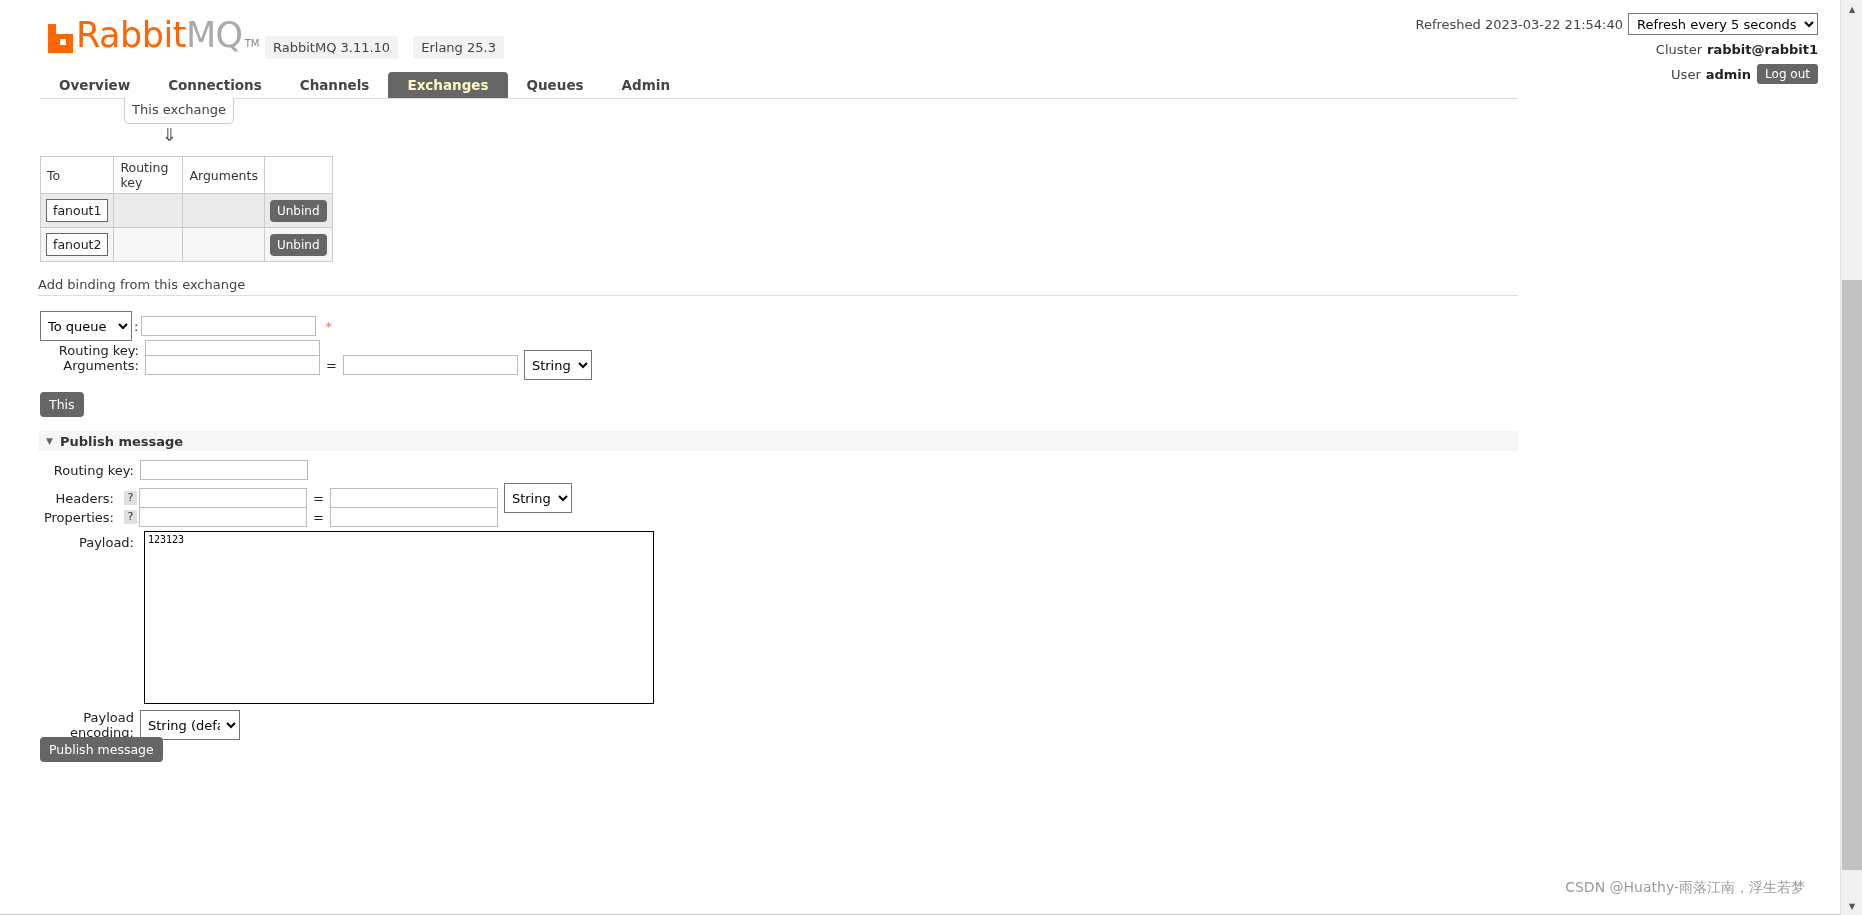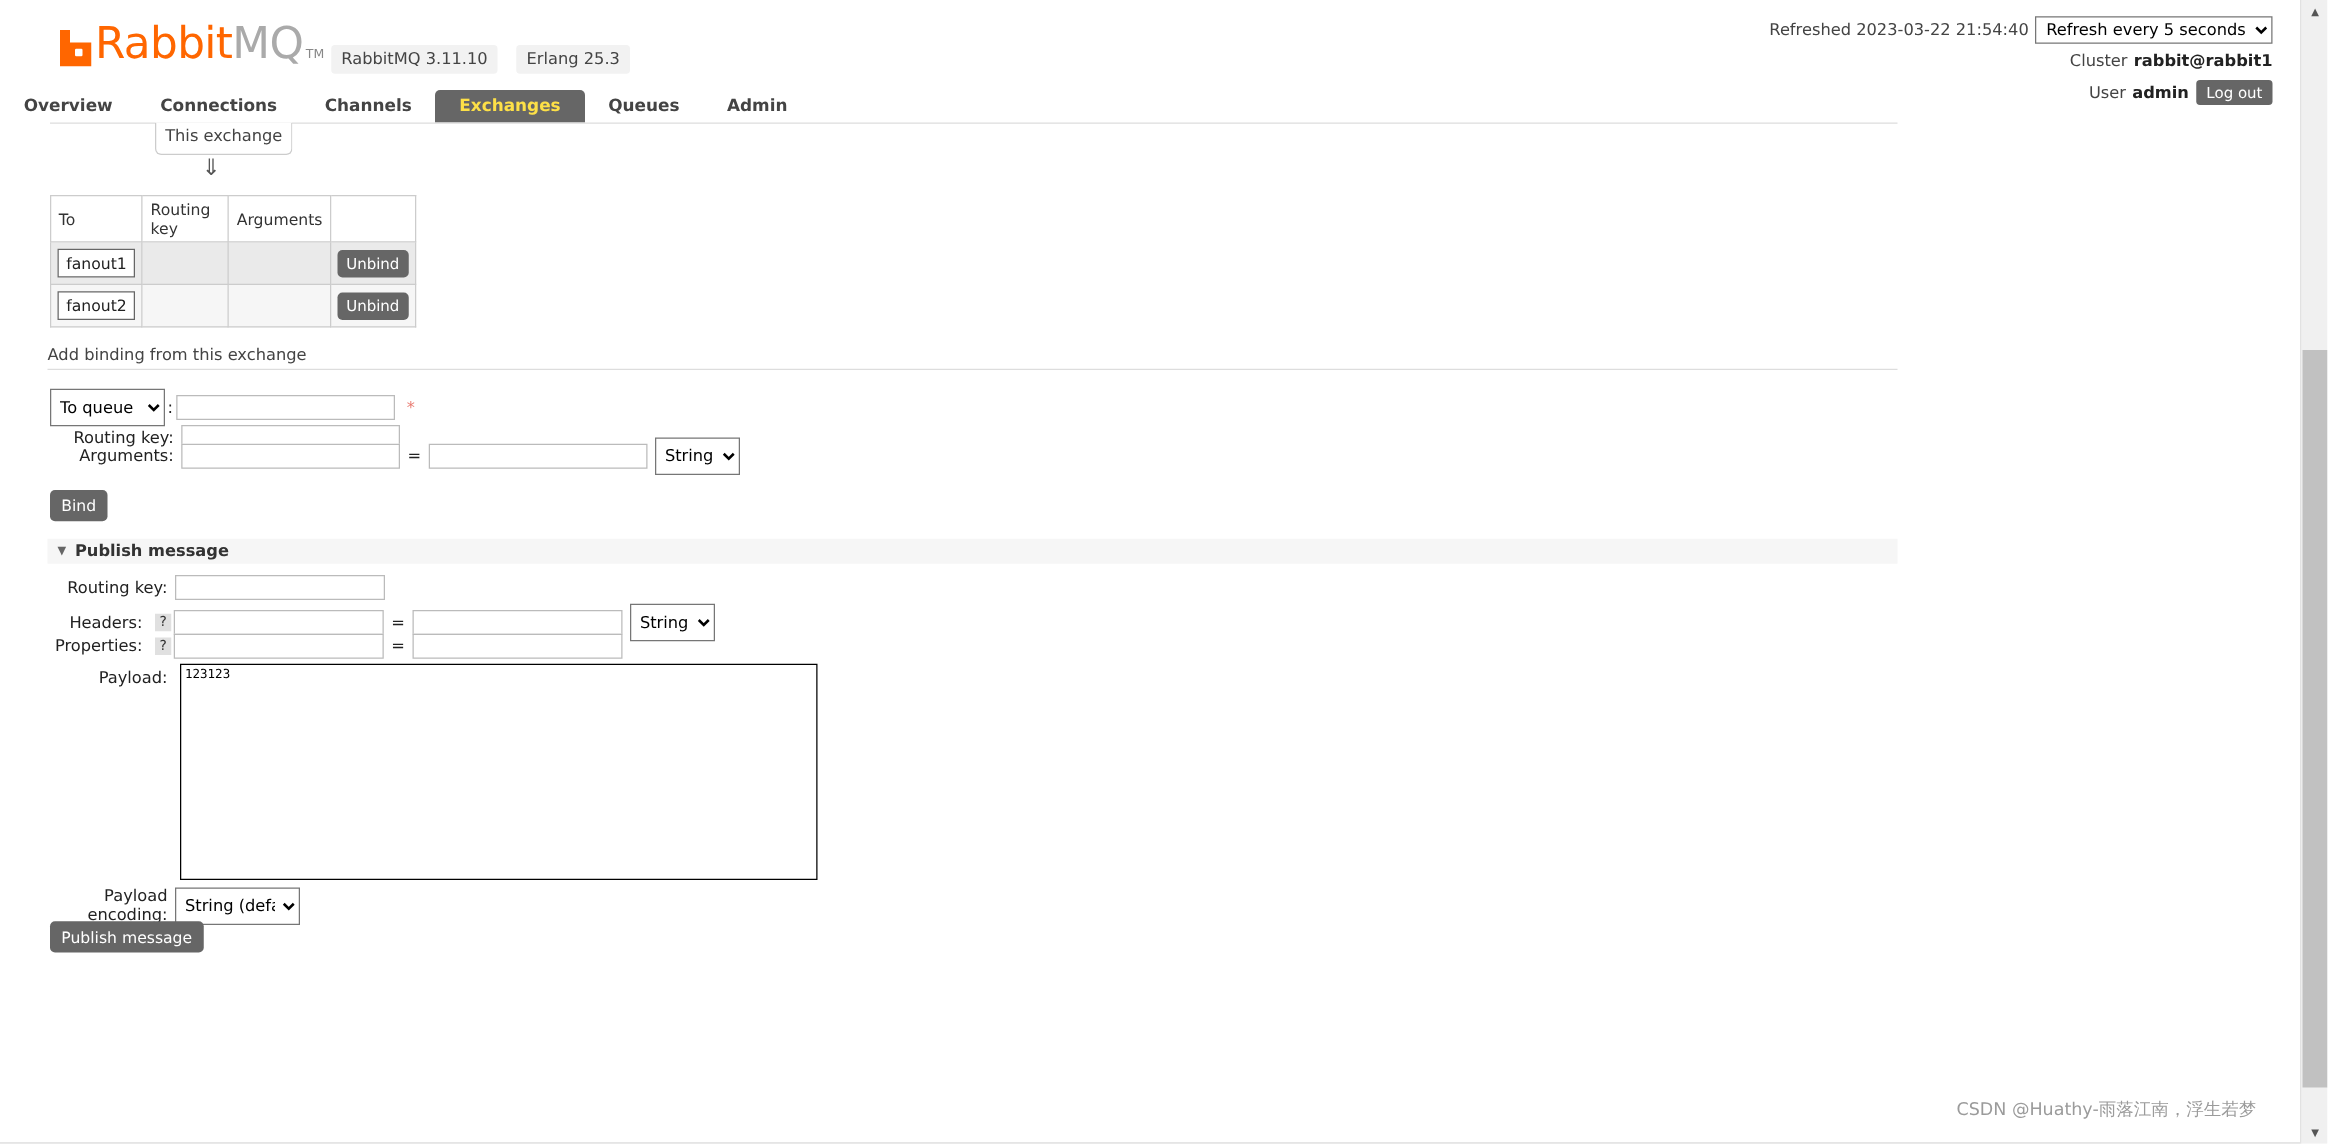--- a/index.html
+++ b/index.html
@@ -132,33 +132,34 @@
   #navbar {
     position: absolute;
     left: 0; top: 72px;
     width: 1840px;
     height: 26px;
   }
   .navlist {
     display: flex;
     align-items: flex-end;
     height: 26px;
+    padding-left: 40px;
   }
   .navitem {
     font-size: 13.5px;
     font-weight: bold;
     color: #444;
     padding: 5px 19px;
     cursor: pointer;
     border-radius: 4px 4px 0 0;
     line-height: 16px;
   }
   .navitem.active {
     background: #666;
-    color: #fde047;
+    color: #fef9c3;
   }
   .nav-underline {
     position: absolute;
     left: 40px; top: 98px;
     width: 1478px;
     height: 1px;
     background: #ddd;
   }
   
   #main {
@@ -502,21 +503,21 @@
       <div class="form-row" style="left:40px; top:252px;">
         <span class="form-label" style="width:105px;">Arguments:</span>
         <input class="txt" style="width: 175px;" value="">
         <span class="eq">=</span>
         <input class="txt" style="width: 175px;" value="">
         <select class="sel" style="width:68px; margin-left:6px;">
           <option>String</option>
         </select>
       </div>
 
-      <button class="gray-btn" style="position:absolute; left:40px; top:294px;">Bind</button>
+      <button class="gray-btn" style="position:absolute; left:40px; top:294px;">This</button>
 
       <div class="collapse-bar" style="top:333px;">
         <span class="caret">▼</span>
         <span>Publish message</span>
       </div>
 
       <div class="form-row" style="left:40px; top:362px;">
         <span class="form-label" style="width:100px;">Routing key:</span>
         <input class="txt" style="width: 168px;" value="">
       </div>

